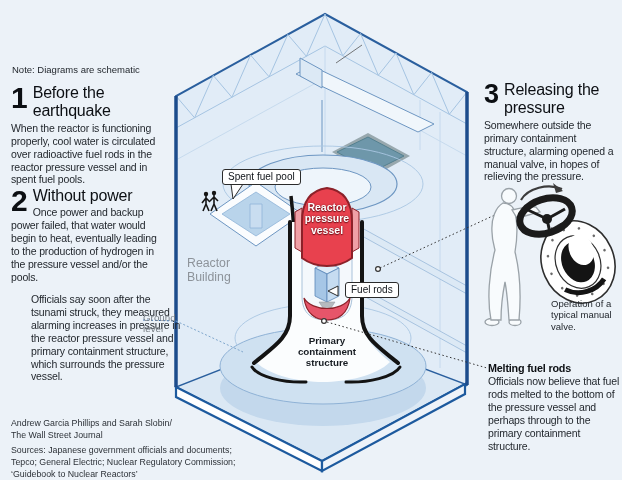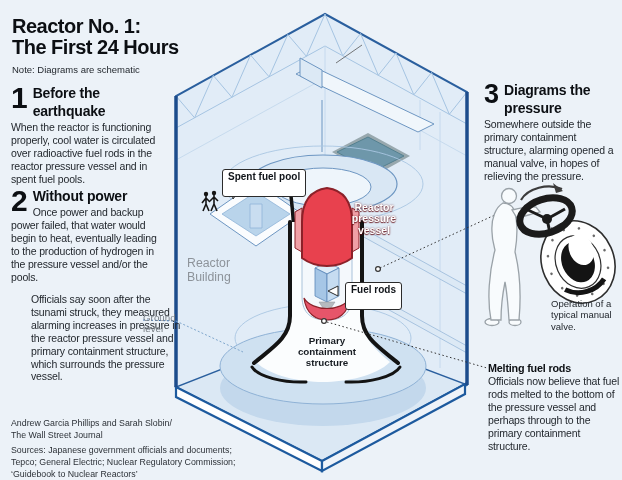--- a/index.html
+++ b/index.html
@@ -3,26 +3,26 @@
 <meta charset="utf-8">
 <style>
   html,body{margin:0;padding:0;background:#ecf2f8;}
   .canvas{position:relative;width:622px;height:480px;background:#ecf2f8;
     font-family:"Liberation Sans",sans-serif;overflow:hidden;color:#23282e;}
   .abs{position:absolute;}
   svg{position:absolute;left:0;top:0;}
   .title{font-size:20px;font-weight:700;line-height:1.04;color:#0c0f13;letter-spacing:-0.5px;}
   .note{font-size:9.5px;color:#23282e;}
   .step .num{float:left;font-size:30px;font-weight:700;line-height:25px;margin:1px 5px 0 0;color:#0c0f13;}
-  .stephead{font-size:14px;font-weight:700;color:#0c0f13;letter-spacing:-0.2px;line-height:1.15;}
+  .stephead{font-size:16px;font-weight:400;color:#0c0f13;letter-spacing:-0.2px;line-height:1.15;}
   .stepbody,.annbody{font-size:10.5px;line-height:1.23;letter-spacing:-0.15px;color:#23282e;margin-top:1px;}
   .para{font-size:10.5px;line-height:1.23;letter-spacing:-0.15px;color:#23282e;margin-left:20px;}
   .annhead{font-size:10.8px;font-weight:700;color:#0c0f13;letter-spacing:-0.2px;}
   .boxlabel{display:inline-block;background:#fff;border:1.2px solid #2b2b2b;border-radius:3px;
-    padding:1px 5px 14px;font-size:10px;font-weight:700;color:#101419;white-space:nowrap;}
+    padding:1px 5px 2px;font-size:10px;font-weight:400;color:#101419;white-space:nowrap;}
   .rpv{width:60px;text-align:center;font-size:10.5px;font-weight:700;color:#fff;line-height:1.08;
     text-shadow:0 1px 1px rgba(96,10,18,.85),0 0 2px rgba(96,10,18,.7);}
   .pcs{width:74px;text-align:center;font-size:9.8px;font-weight:700;color:#171c22;line-height:1.12;}
   .graylabel{font-size:12.3px;color:#8d939a;line-height:1.12;}
   .smgray{font-size:9.8px;color:#787f86;line-height:1.15;}
   .figlabel{font-size:9.3px;color:#33383d;line-height:1.18;}
   .caption{font-size:9.5px;color:#23282e;line-height:1.2;}
   .fine{font-size:8.8px;color:#2c3137;line-height:1.34;}
 </style>
 </head>
@@ -175,57 +175,53 @@
           <line x1="547" y1="219" x2="528" y2="210"></line>
           <line x1="547" y1="219" x2="565" y2="209"></line>
           <line x1="547" y1="219" x2="550" y2="233"></line>
         </g>
         <path d="M521,200 C528,188 548,183 562,189" fill="none" stroke="#3c3c3c" stroke-width="2.2"></path>
         <polygon points="563,191 553,183 556,193" fill="#3c3c3c"></polygon>
       </g>
     </g>
   </svg>
 
-  <div class="abs title" style="left:12px;top:16px;width:175px;">
-    <div>Reactor No. 1:</div>
-    <div>The First 24 Hours</div>
-  </div>
   <div class="abs note" style="left:12px;top:64px;">Note: Diagrams are schematic</div>
 
   <div class="abs step" style="left:11px;top:84px;width:153px;">
     <span class="num">1</span>
     <span class="stephead">Before the earthquake</span>
     <div class="stepbody">When the reactor is functioning properly, cool water is circulated over radioactive fuel rods in the reactor pressure vessel and in spent fuel pools.</div>
   </div>
 
   <div class="abs step" style="left:11px;top:187px;width:153px;">
     <span class="num">2</span>
     <span class="stephead">Without power</span>
     <div class="stepbody">Once power and backup power failed, that water would begin to heat, eventually leading to the production of hydrogen in the pressure vessel and/or the pools.</div>
   </div>
 
   <div class="abs para" style="left:11px;top:293px;width:156px;">Officials say soon after the tsunami struck, they measured alarming increases in pressure in the reactor pressure vessel and primary containment structure, which surrounds the pressure vessel.</div>
 
 
   <div class="abs step" style="left:484px;top:81px;width:137px;">
     <span class="num" style="font-size:27px;">3</span>
-    <span class="stephead">Diagrams the pressure</span>
+    <span class="stephead">Releasing the pressure</span>
     <div class="stepbody">Somewhere outside the primary containment structure, alarming opened a manual valve, in hopes of relieving the pressure.</div>
   </div>
 
   <div class="abs" style="left:488px;top:362px;width:132px;">
     <div class="annhead">Melting fuel rods</div>
     <div class="annbody">Officials now believe that fuel rods melted to the bottom of the pressure vessel and perhaps through to the primary containment structure.</div>
   </div>
 
   <div class="abs caption" style="left:551px;top:298px;width:64px;">Operation of a typical manual valve.</div>
 
   <div class="abs boxlabel" style="left:222px;top:169px;">Spent fuel pool</div>
   <div class="abs boxlabel" style="left:336px;top:282px;margin-left:9px;">Fuel rods</div>
-  <div class="abs rpv" style="left:297px;top:202px;padding-left:47px;">Reactor pressure vessel</div>
+  <div class="abs rpv" style="left:297px;top:202px;">Reactor pressure vessel</div>
   <div class="abs pcs" style="left:290px;top:336px;">Primary containment structure</div>
   <div class="abs graylabel" style="left:187px;top:257px;width:62px;">Reactor Building</div>
   <div class="abs smgray" style="left:143px;top:312px;width:42px;">Ground level</div>
 
   <div class="abs fine" style="left:11px;top:418px;width:190px;">
     <div>Andrew Garcia Phillips and Sarah Slobin/</div>
     <div>The Wall Street Journal</div>
   </div>
   <div class="abs fine" style="left:11px;top:445px;width:230px;">
     <div>Sources: Japanese government officials and documents;</div>

